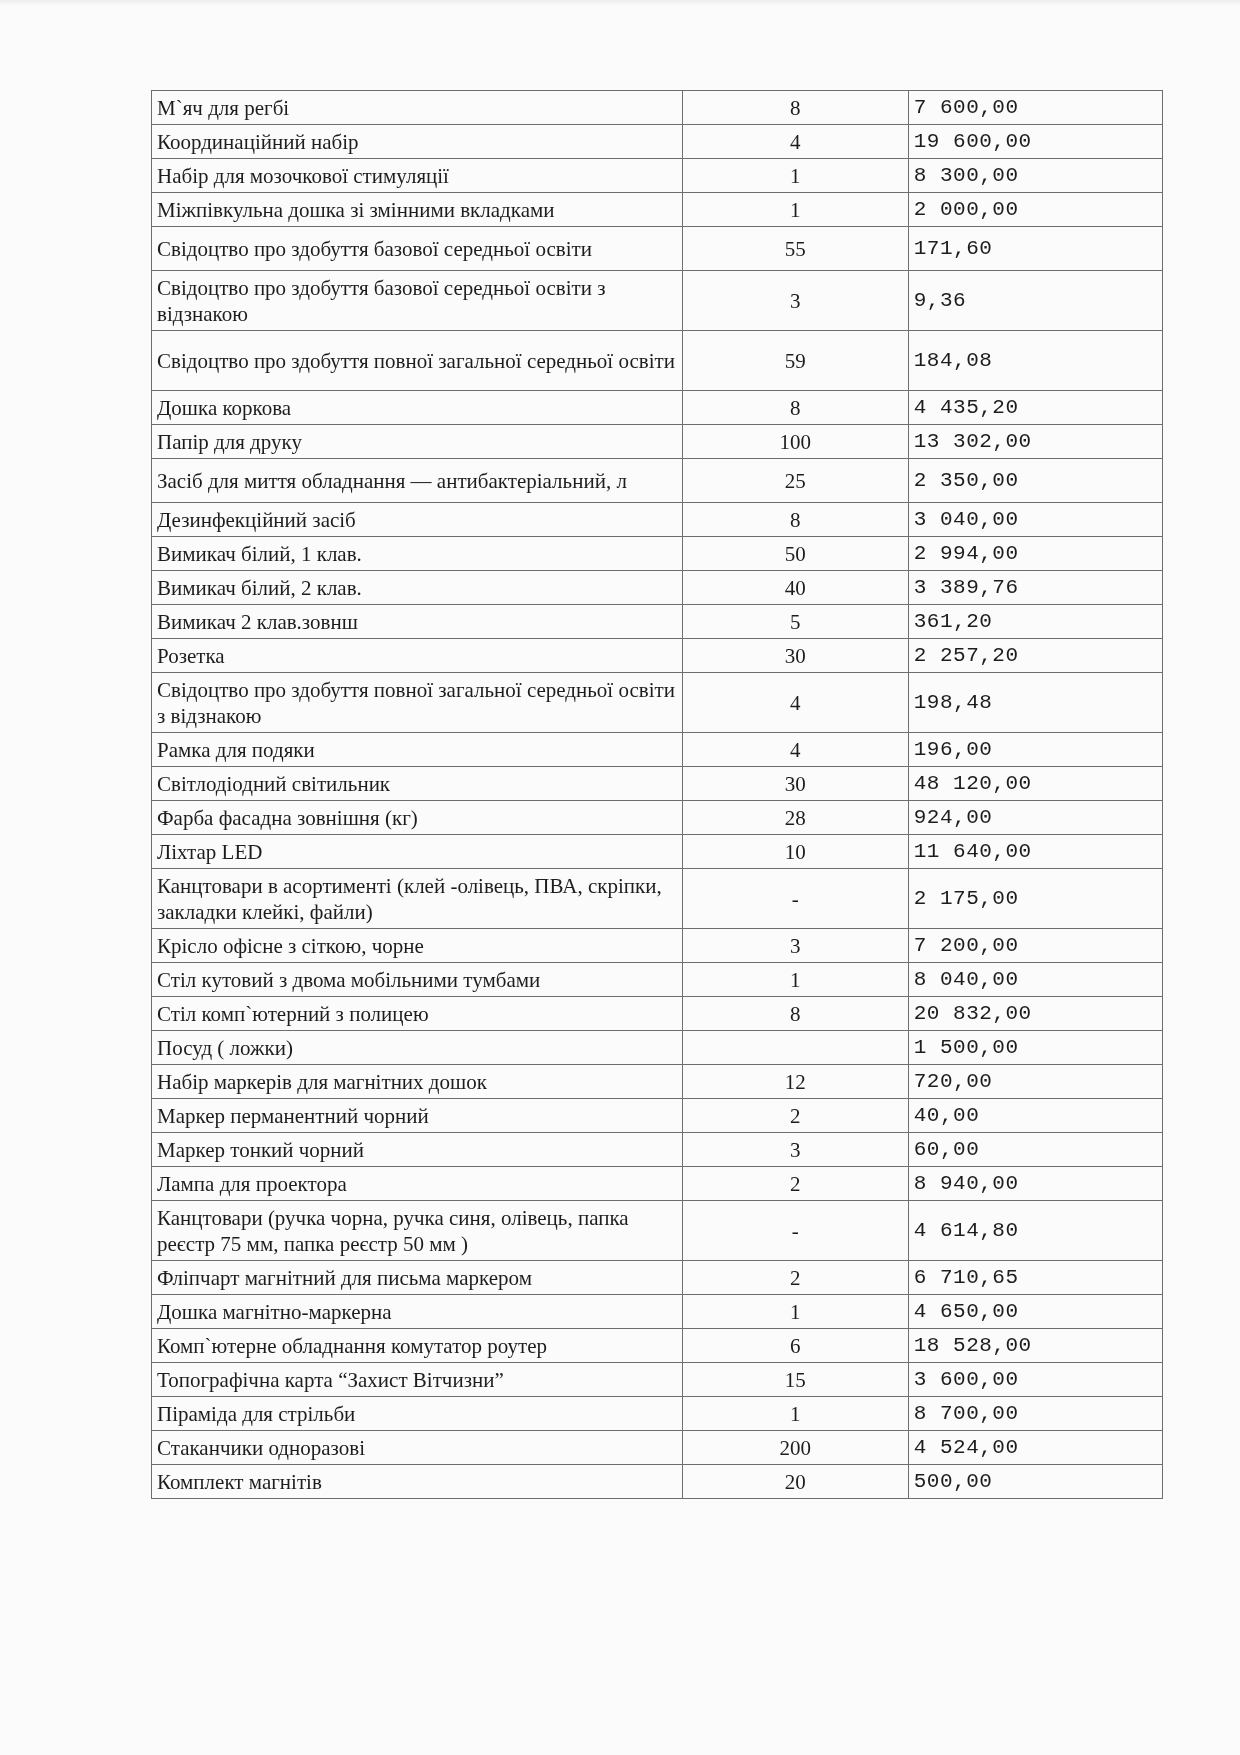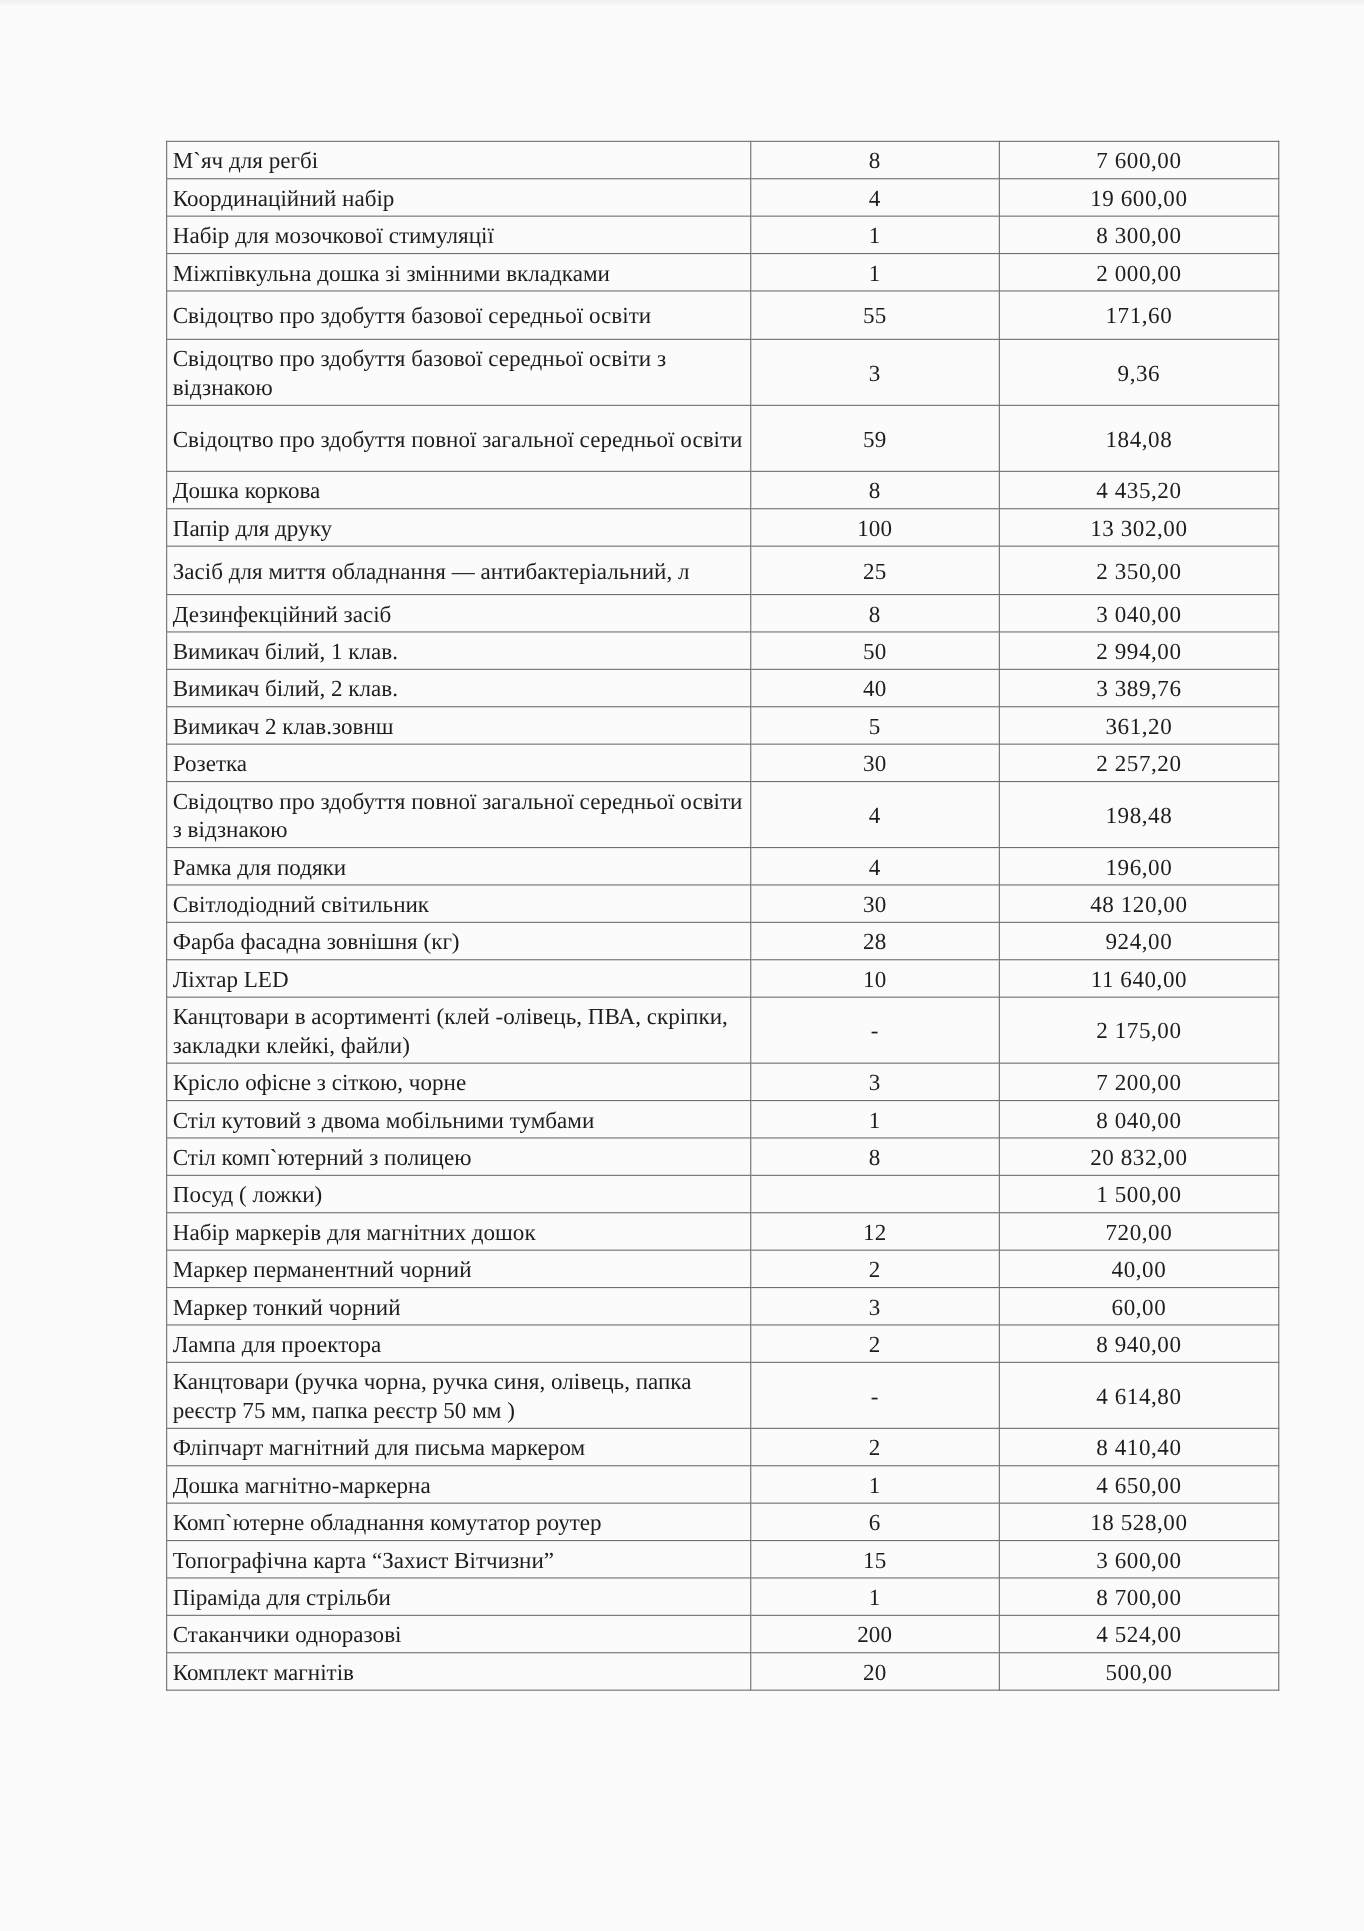--- a/index.html
+++ b/index.html
@@ -14,32 +14,31 @@
   .page-scan-edge {
     position: absolute; left: 0; top: 0; width: 1240px; height: 6px;
     background: linear-gradient(#eeeef0, rgba(251,251,252,0));
   }
   table.items {
     position: absolute;
     left: 151px; top: 90px;
     width: 1012px;
     border-collapse: collapse;
     table-layout: fixed;
-    margin-top: 38px;
   }
   table.items td {
     border: 1px solid #6e6e72;
     font-size: 21px;
     line-height: 26px;
     padding: 2px 5px 1px 5px;
     vertical-align: middle;
   }
   td.c-name { width: 519px; text-align: left; }
   td.c-qty  { width: 215px; text-align: center; }
-  td.c-sum  { width: 243px; text-align: center; font-family: Liberation Serif, serif; font-size: 19px; letter-spacing: 0.5px; }
+  td.c-sum  { width: 243px; font-family: Liberation Mono, monospace; font-size: 19px; letter-spacing: 0.5px; }
   tr.r1 td { height: 30px; }
   tr.r2 td { height: 56px; }
   tr.rt td { height: 40px; }
 </style>
 </head>
 <body>
 
 <div class="page-scan-edge"></div>
 
 <table class="items">
@@ -190,21 +189,21 @@
         <td class="c-sum">8 940,00</td>
       </tr>
       <tr class="r2">
         <td class="c-name">Канцтовари (ручка чорна, ручка синя, олівець, папка реєстр 75 мм, папка реєстр 50 мм )</td>
         <td class="c-qty">-</td>
         <td class="c-sum">4 614,80</td>
       </tr>
       <tr class="r1">
         <td class="c-name">Фліпчарт магнітний для письма маркером</td>
         <td class="c-qty">2</td>
-        <td class="c-sum">8 410,40</td>
+        <td class="c-sum">6 710,65</td>
       </tr>
       <tr class="r1">
         <td class="c-name">Дошка магнітно-маркерна</td>
         <td class="c-qty">1</td>
         <td class="c-sum">4 650,00</td>
       </tr>
       <tr class="r1">
         <td class="c-name">Комп`ютерне обладнання комутатор роутер</td>
         <td class="c-qty">6</td>
         <td class="c-sum">18 528,00</td>

